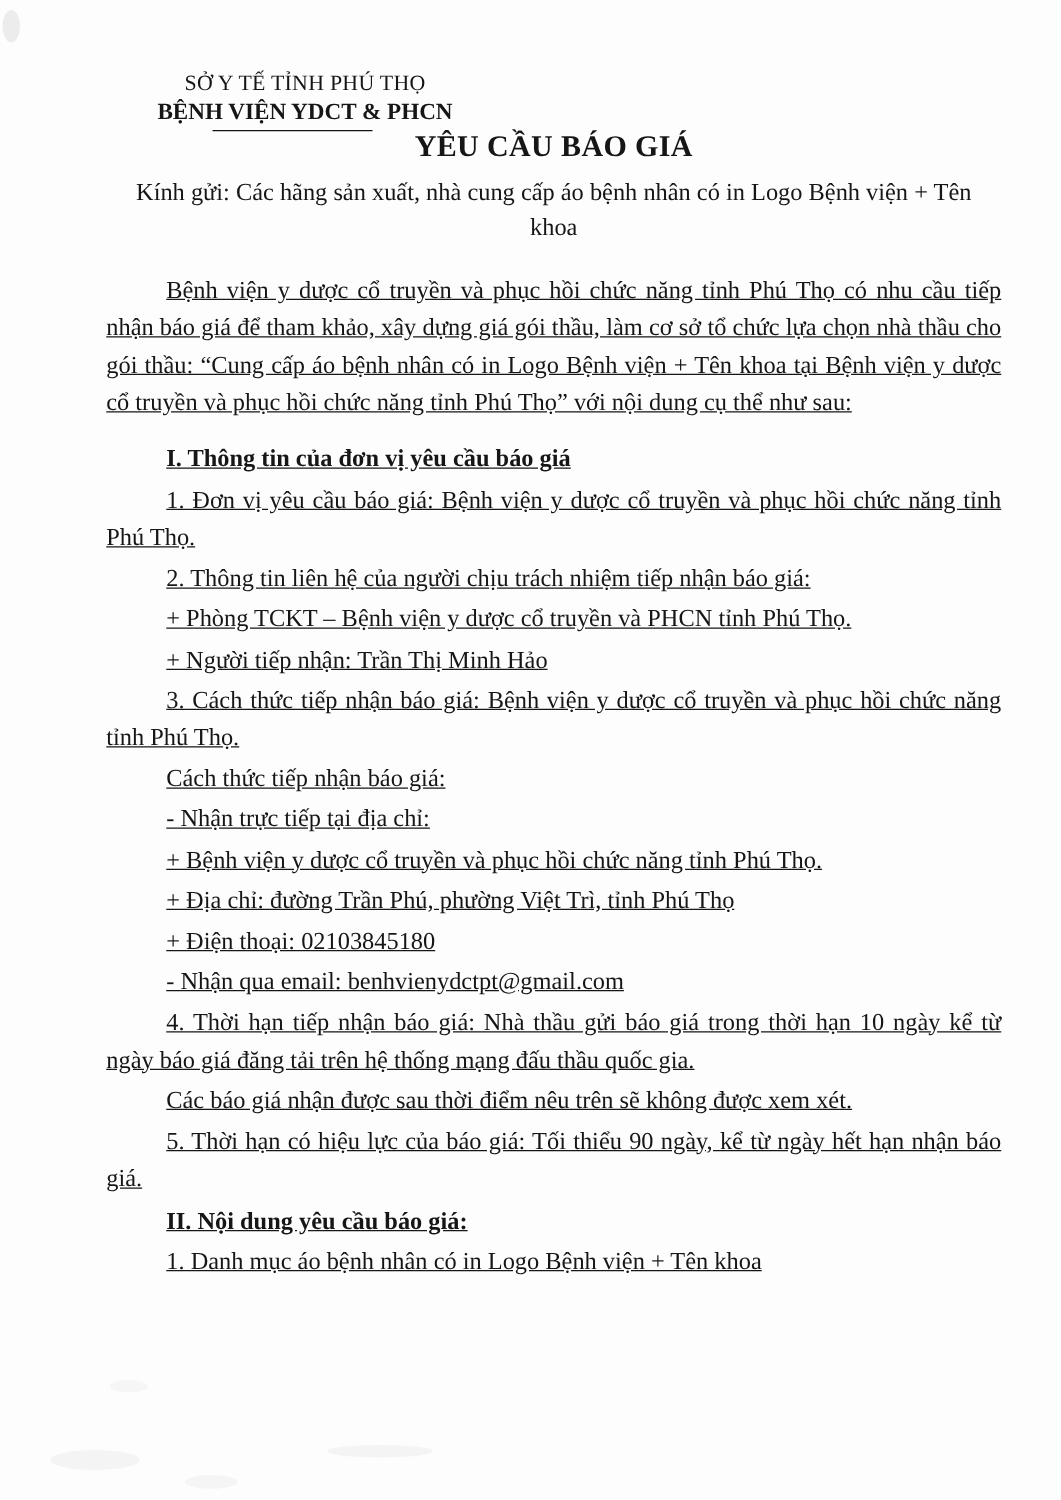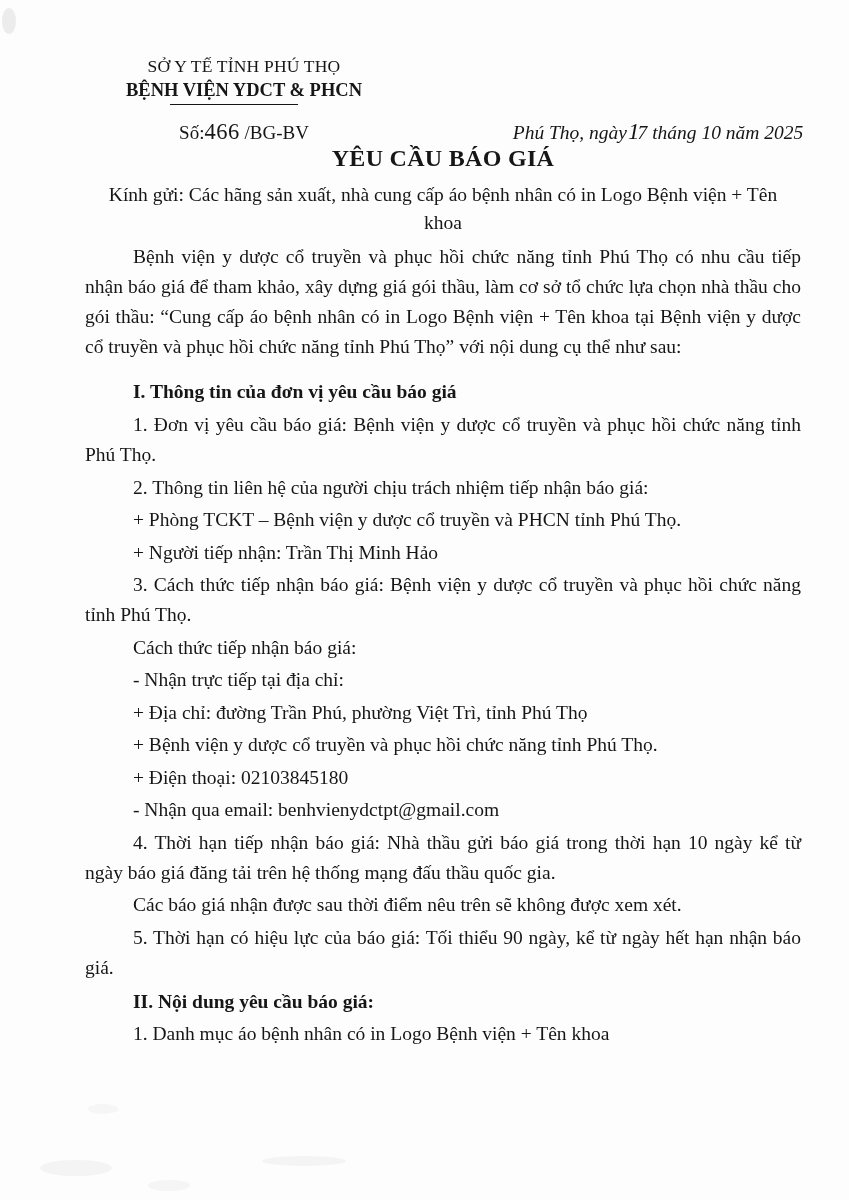--- a/index.html
+++ b/index.html
@@ -29,21 +29,21 @@
   .rule-right { width: 224px; margin: 0 auto; transform: translateX(5px); }
   .header-row2 { display: flex; margin-top: 14px; }
   .doc-number { width: 318px; flex: none; text-align: center; font-size: 19px; }
   .doc-number .big { font-size: 22.5px; letter-spacing: .5px; }
   .date-line { flex: 1; text-align: center; font-style: italic; font-size: 19.5px; transform: translateX(56px); }
   .hand-one { font-style: italic; font-size: 23px; font-weight: 500; margin: 0 -2px 0 1px; }
   
   .doc-title { text-align: center; font-size: 24px; font-weight: bold; letter-spacing: .3px; }
   .recipient { text-align: center; font-weight: normal; font-size: 19.5px; line-height: 28px; margin-top: 9px; }
   
-  .body-text { margin-top: 5px; }
+  .body-text { margin-top: 21px; text-decoration: underline; }
   .para {
     margin: 2.5px 0 0;
     font-size: 19.5px;
     line-height: 30px;
     text-align: justify;
     text-indent: 48px;
   }
   .sec-heading { font-weight: bold; text-align: left; }
   .sec-heading.first { margin-top: 15px; margin-bottom: 3px; }
   .sec-heading.second { margin-top: 4px; }
@@ -61,45 +61,41 @@
 <div class="page">
 
   <div class="header">
     <div class="h-left">
       <div class="h-org1">SỞ Y TẾ TỈNH PHÚ THỌ</div>
       <div class="h-org2">BỆNH VIỆN YDCT &amp; PHCN</div>
       <div class="rule rule-left"></div>
     </div>
   </div>
 
-  <div class="header-row2">
-    <div class="doc-number"><span>Số:</span><span class="big">466</span><span> /BG-BV</span></div>
-    <div class="date-line"><span>Phú Thọ, ngày</span><span class="hand-one">1</span><span>7 tháng 10  năm 2025</span></div>
-  </div>
 
   <div class="doc-title">YÊU CẦU BÁO GIÁ</div>
   <div class="recipient">
     <span style="display:block">Kính gửi: Các hãng sản xuất, nhà cung cấp áo bệnh nhân có in Logo Bệnh viện + Tên</span>
     <span style="display:block">khoa</span>
   </div>
 
   <div class="body-text">
     <p class="para">Bệnh viện y dược cổ truyền và phục hồi chức năng tỉnh Phú Thọ có nhu cầu tiếp nhận báo giá để tham khảo, xây dựng giá gói thầu, làm cơ sở tổ chức lựa chọn nhà thầu cho gói thầu: “Cung cấp áo bệnh nhân có in Logo Bệnh viện + Tên khoa tại Bệnh viện y dược cổ truyền và phục hồi chức năng tỉnh Phú Thọ” với nội dung cụ thể như sau:</p>
 
     <p class="para sec-heading first">I. Thông tin của đơn vị yêu cầu báo giá</p>
 
     <p class="para">1. Đơn vị yêu cầu báo giá: Bệnh viện y dược cổ truyền và phục hồi chức năng tỉnh Phú Thọ.</p>
     <p class="para">2. Thông tin liên hệ của người chịu trách nhiệm tiếp nhận báo giá:</p>
     <p class="para">+ Phòng TCKT – Bệnh viện y dược cổ truyền và PHCN tỉnh Phú Thọ.</p>
     <p class="para">+ Người tiếp nhận: Trần Thị Minh Hảo</p>
     <p class="para">3. Cách thức tiếp nhận báo giá: Bệnh viện y dược cổ truyền và phục hồi chức năng tỉnh Phú Thọ.</p>
     <p class="para">Cách thức tiếp nhận báo giá:</p>
     <p class="para">- Nhận trực tiếp tại địa chỉ:</p>
+    <p class="para">+ Bệnh viện y dược cổ truyền và phục hồi chức năng tỉnh Phú Thọ.</p>
     <p class="para">+ Địa chỉ: đường Trần Phú, phường Việt Trì, tỉnh Phú Thọ</p>
-    <p class="para">+ Bệnh viện y dược cổ truyền và phục hồi chức năng tỉnh Phú Thọ.</p>
     <p class="para">+ Điện thoại: 02103845180</p>
     <p class="para">- Nhận qua email: benhvienydctpt@gmail.com</p>
     <p class="para">4. Thời hạn tiếp nhận báo giá: Nhà thầu gửi báo giá trong thời hạn 10 ngày kể từ ngày báo giá đăng tải trên hệ thống mạng đấu thầu quốc gia.</p>
     <p class="para">Các báo giá nhận được sau thời điểm nêu trên sẽ không được xem xét.</p>
     <p class="para">5. Thời hạn có hiệu lực của báo giá: Tối thiểu 90 ngày, kể từ ngày hết hạn nhận báo giá.</p>
 
     <p class="para sec-heading second">II. Nội dung yêu cầu báo giá:</p>
     <p class="para">1.  Danh mục áo bệnh nhân có in Logo Bệnh viện + Tên khoa</p>
   </div>
 

